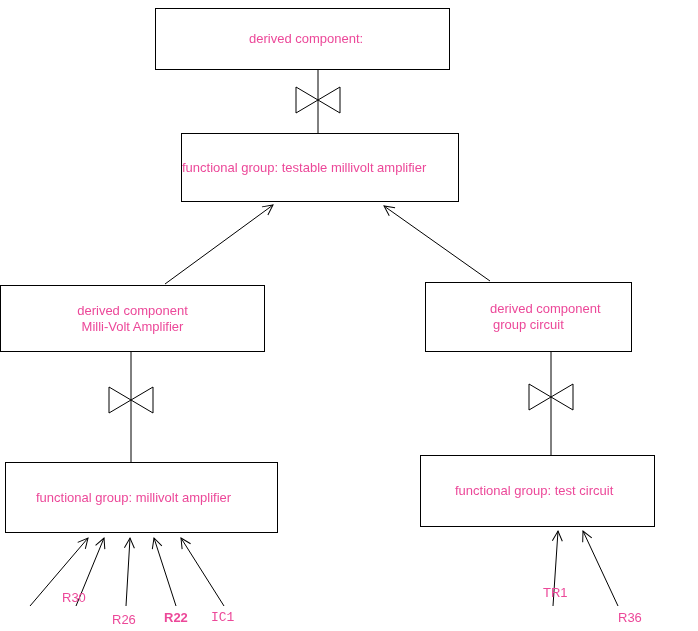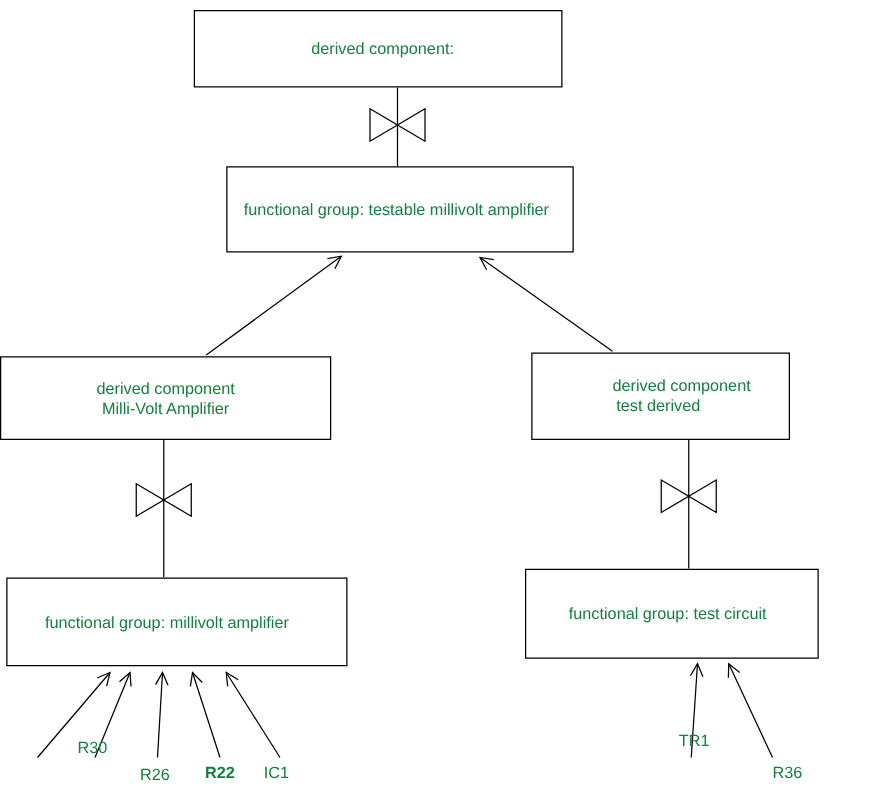--- a/index.html
+++ b/index.html
@@ -2,21 +2,21 @@
 <html><head>
 <meta charset="utf-8">
 <style>
   html, body { margin:0; padding:0; background:#ffffff; }
   .canvas {
     position:relative;
     width:698px; height:631px;
     background:#ffffff;
     font-family:"Liberation Sans", sans-serif;
     font-size:13px;
-    color:#15803d;
+    color:#ec4899;
     overflow:hidden;
   }
   svg.wires { position:absolute; left:0; top:0; }
   .box {
     position:absolute;
     box-sizing:border-box;
     border:1px solid #000000;
     background:#ffffff;
     display:flex;
     flex-direction:column;
@@ -71,44 +71,44 @@
     <line x1="224" y1="606" x2="181" y2="538" stroke="#000000" marker-end="url(#arrow)"></line>
 
     <line x1="553" y1="606" x2="558" y2="531" stroke="#000000" marker-end="url(#arrow)"></line>
     <line x1="618" y1="606" x2="583" y2="531" stroke="#000000" marker-end="url(#arrow)"></line>
   </svg>
 
   <div class="box" style="left:155px; top:8px; width:295px; height:62px; padding-left:93px;">
     <div class="bline">derived component:</div>
   </div>
 
-  <div class="box" style="left:181px; top:133px; width:278px; height:69px; padding-left:13px;">
+  <div class="box" style="left:181px; top:133px; width:278px; height:69px; ">
     <div class="bline">functional group: testable millivolt amplifier</div>
   </div>
 
   <div class="box center" style="left:0px; top:285px; width:265px; height:67px;">
     <div class="bline">derived component</div>
     <div class="bline">Milli-Volt Amplifier</div>
   </div>
 
   <div class="box" style="left:425px; top:282px; width:207px; height:70px; padding-left:64px;">
     <div class="bline">derived component</div>
-    <div class="bline" style="margin-left:3px;">test derived</div>
+    <div class="bline" style="margin-left:3px;">group circuit</div>
   </div>
 
   <div class="box" style="left:5px; top:462px; width:273px; height:71px; padding-left:30px;">
     <div class="bline">functional group: millivolt amplifier</div>
   </div>
 
   <div class="box" style="left:420px; top:455px; width:235px; height:72px; padding-left:34px;justify-content:center;">
     <div class="bline">functional group: test circuit</div>
   </div>
 
   <div class="leaf" style="left:14px;  top:646px;">R18</div>
   <div class="leaf" style="left:62px;  top:590px;">R30</div>
   <div class="leaf" style="left:112px; top:612px;">R26</div>
   <div class="leaf" style="left:164px; top:610px;font-weight:bold;">R22</div>
-  <div class="leaf" style="left:211px; top:610px;">IC1</div>
+  <div class="leaf" style="left:211px; top:610px;font-family:Liberation Mono, monospace;">IC1</div>
 
   <div class="leaf" style="left:543px; top:585px;">TR1</div>
   <div class="leaf" style="left:618px; top:610px;">R36</div>
 
 </div>
 
 </body></html>

